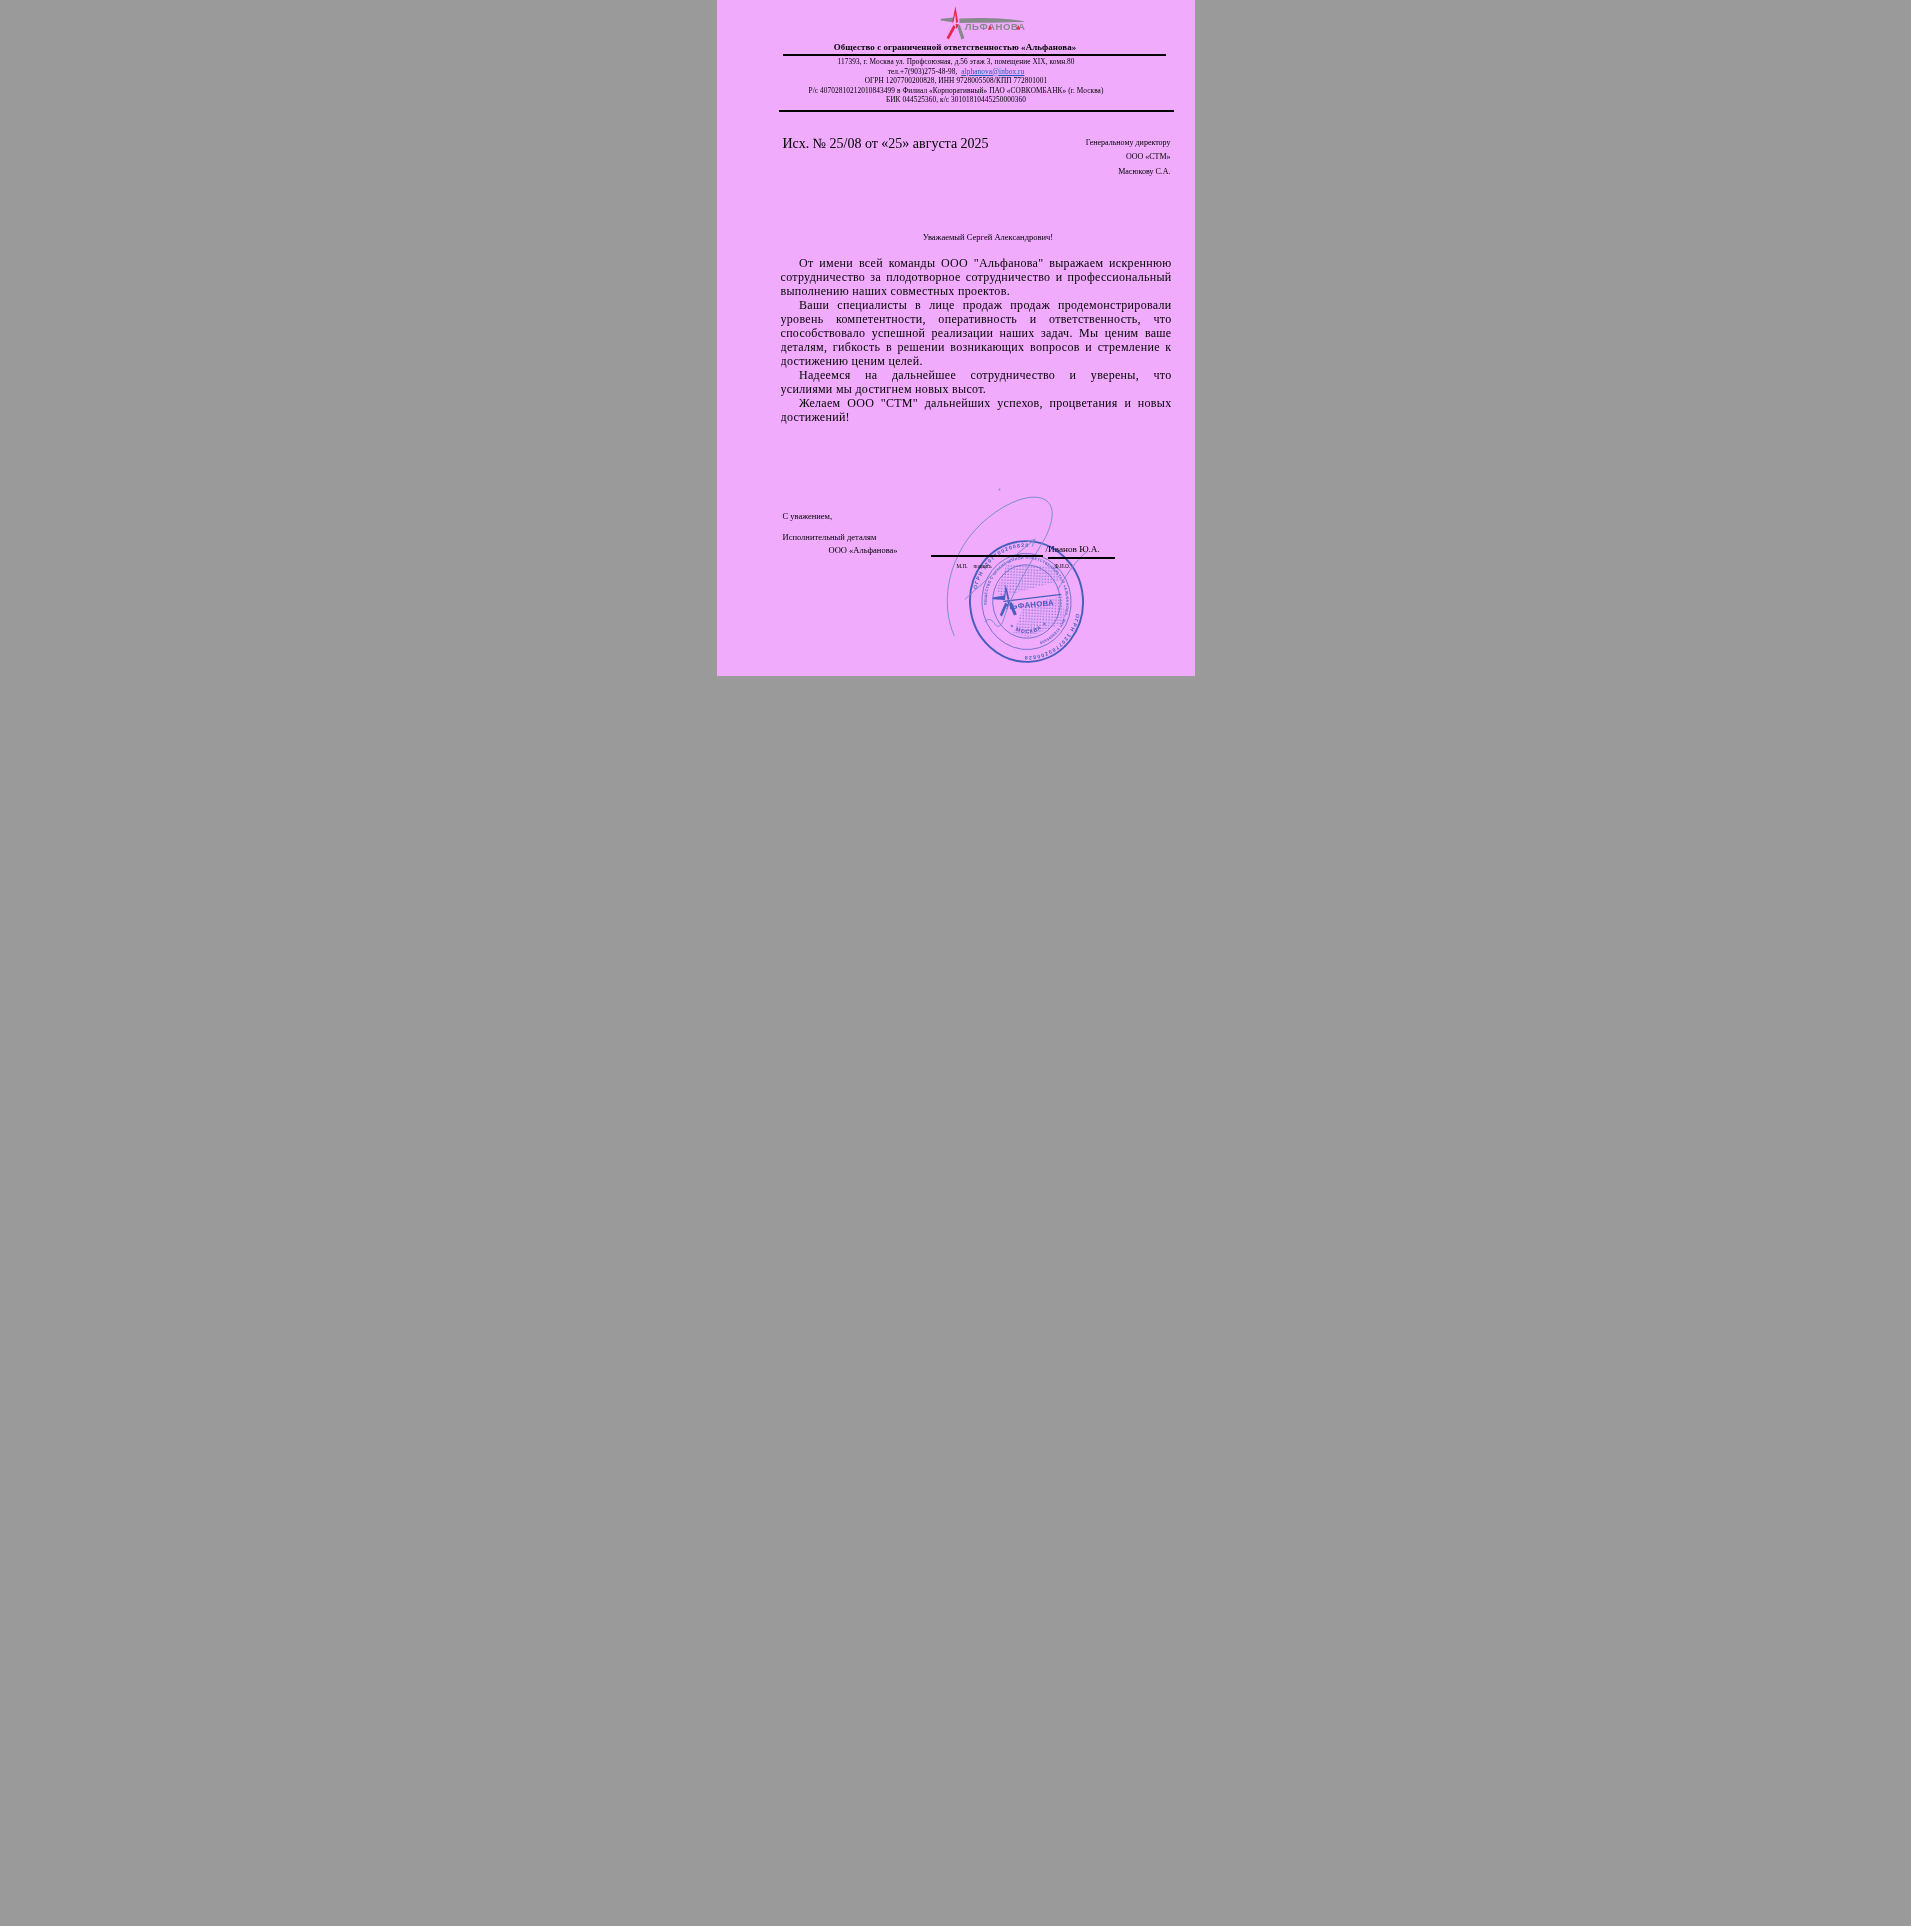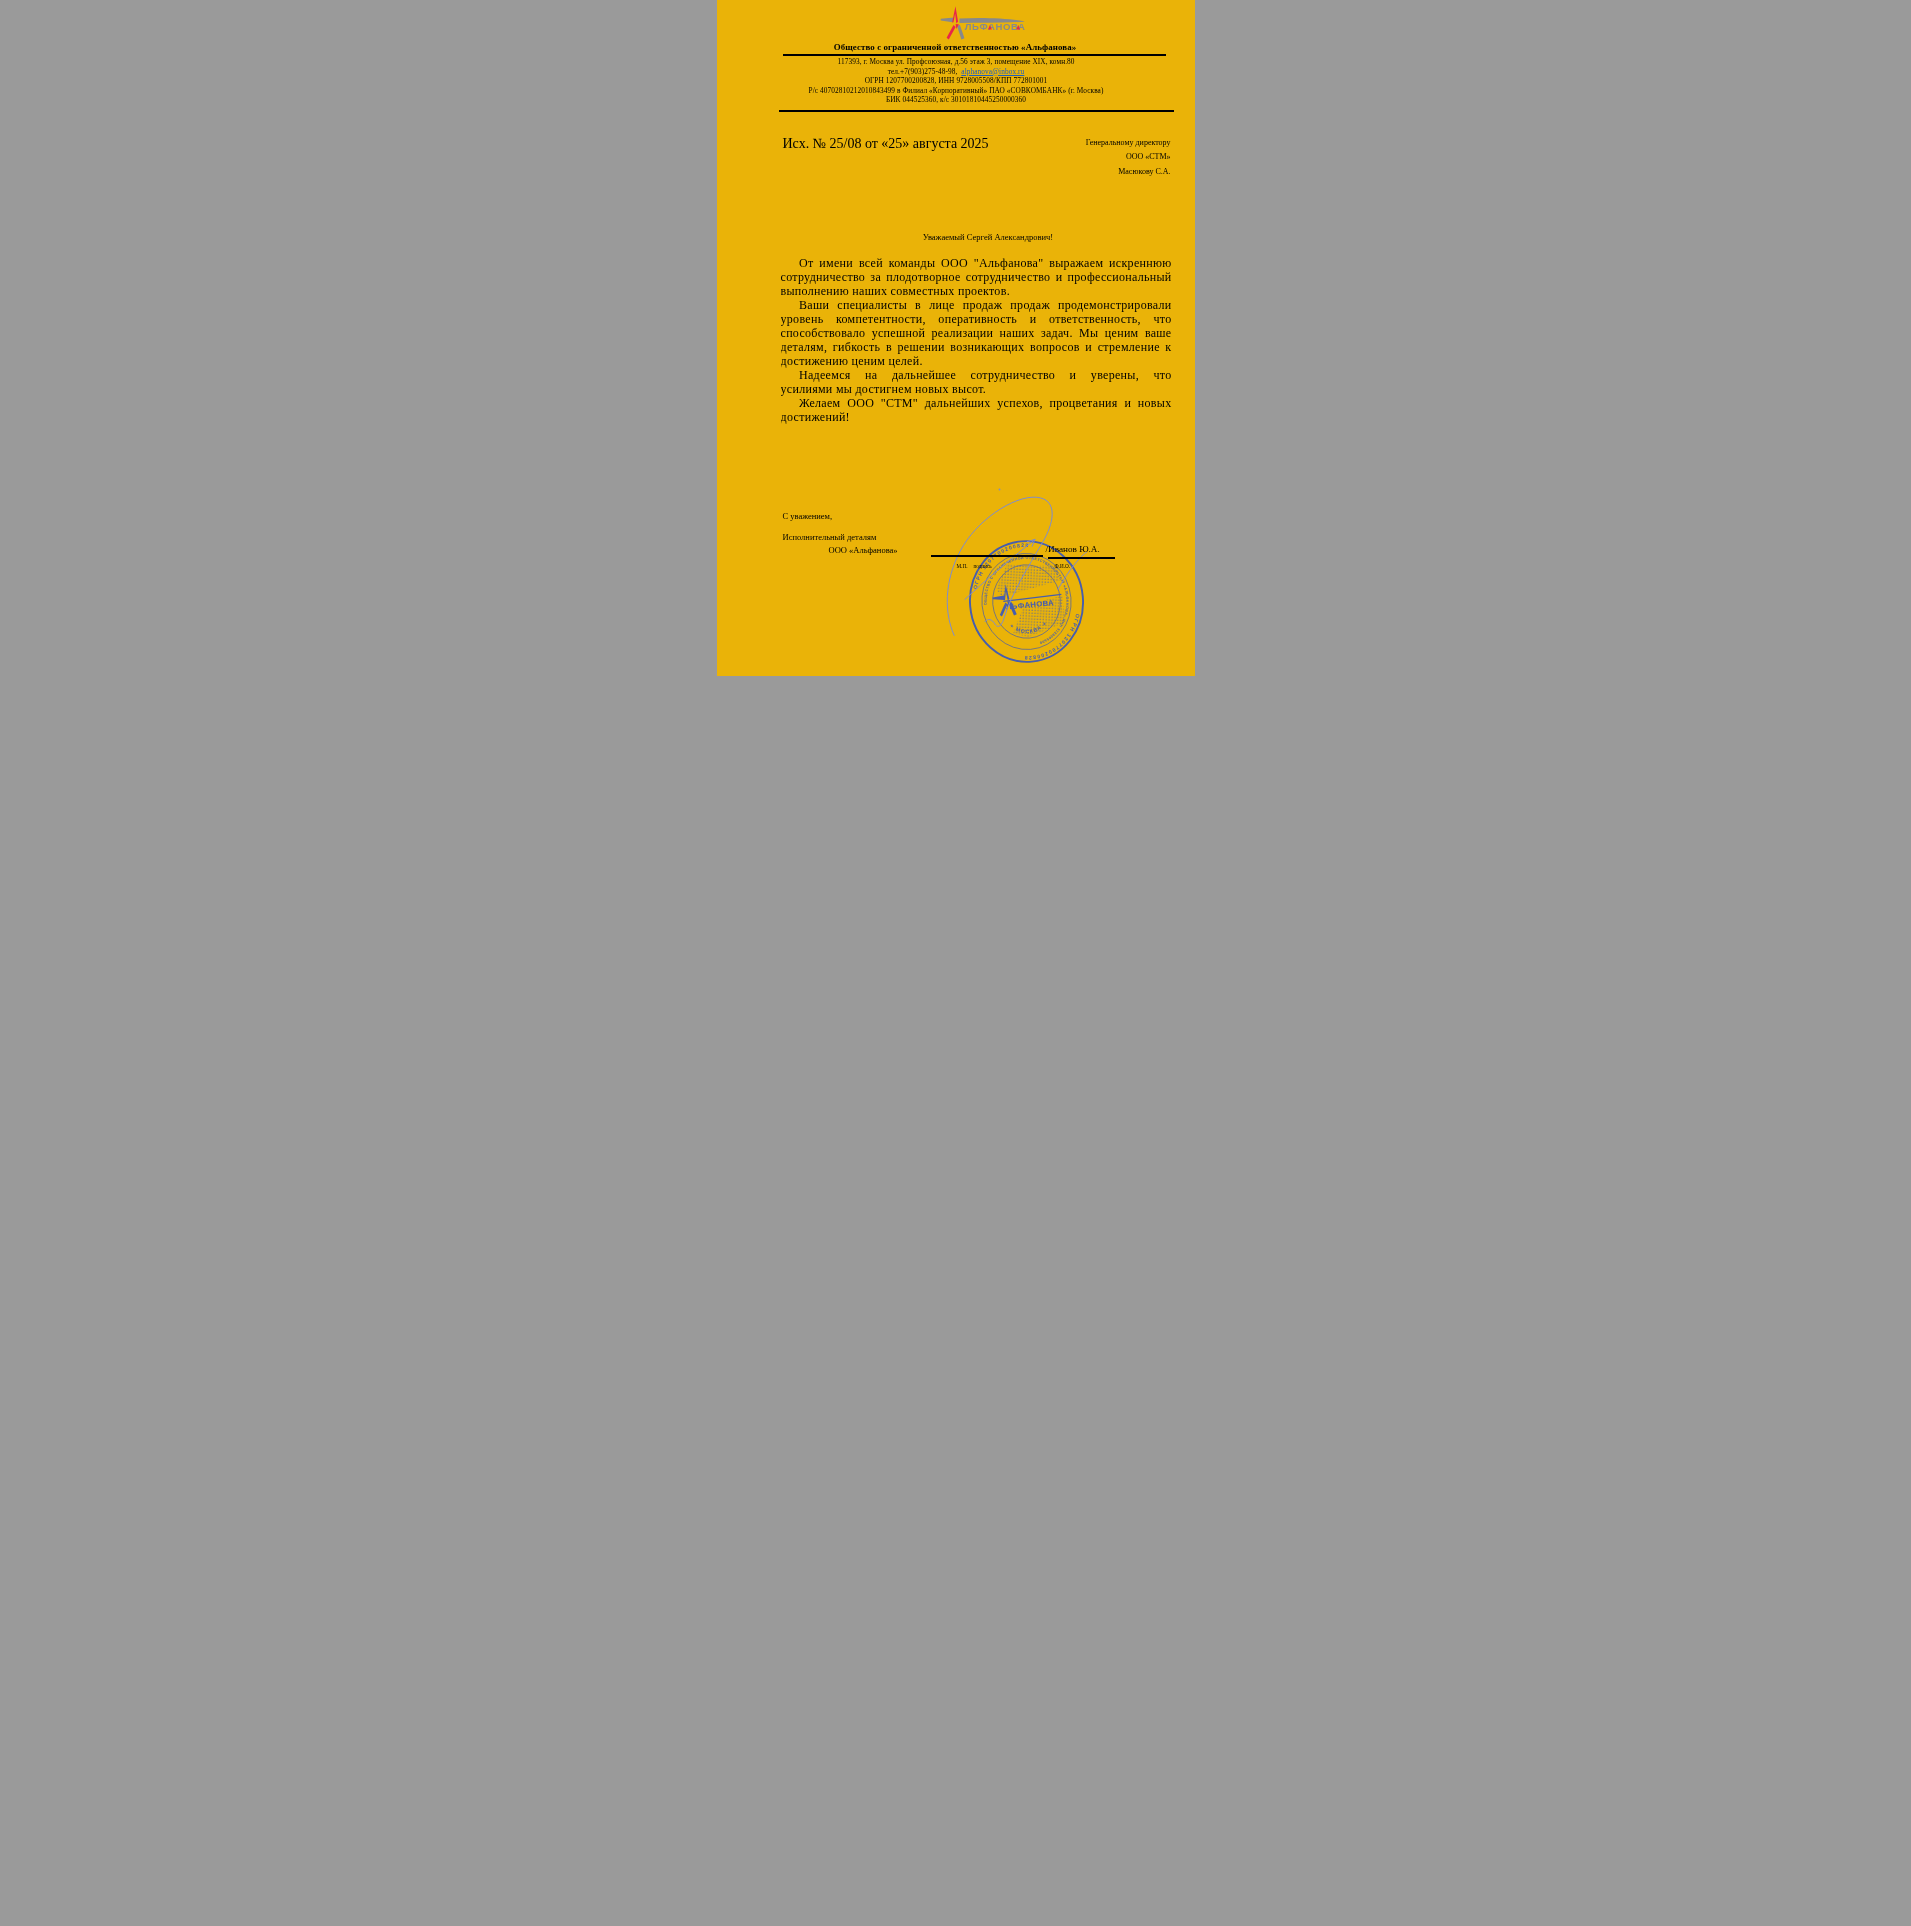--- a/index.html
+++ b/index.html
@@ -1,20 +1,20 @@
 <!DOCTYPE html>
 <html style="font-size:6.2px"><head>
 <meta charset="utf-8">
 <style>
   html,body{margin:0;padding:0;background:#9a9a9a;}
   .page{
     position:relative;
     width:478px;height:676px;
     margin:0 auto;
-    background:#eab308;
+    background:#f0abfc;
     overflow:hidden;
     font-family:"Liberation Serif","DejaVu Serif",serif;
     color:#000;
   }
   .abs{position:absolute;}
   
   .logo-wrap{left:216px;top:4.6px;width:105px;height:36px;}
   .company-title{
     left:46px;top:42px;width:385px;
     text-align:center;font-size:8.9px;font-weight:bold;letter-spacing:0.1px;

